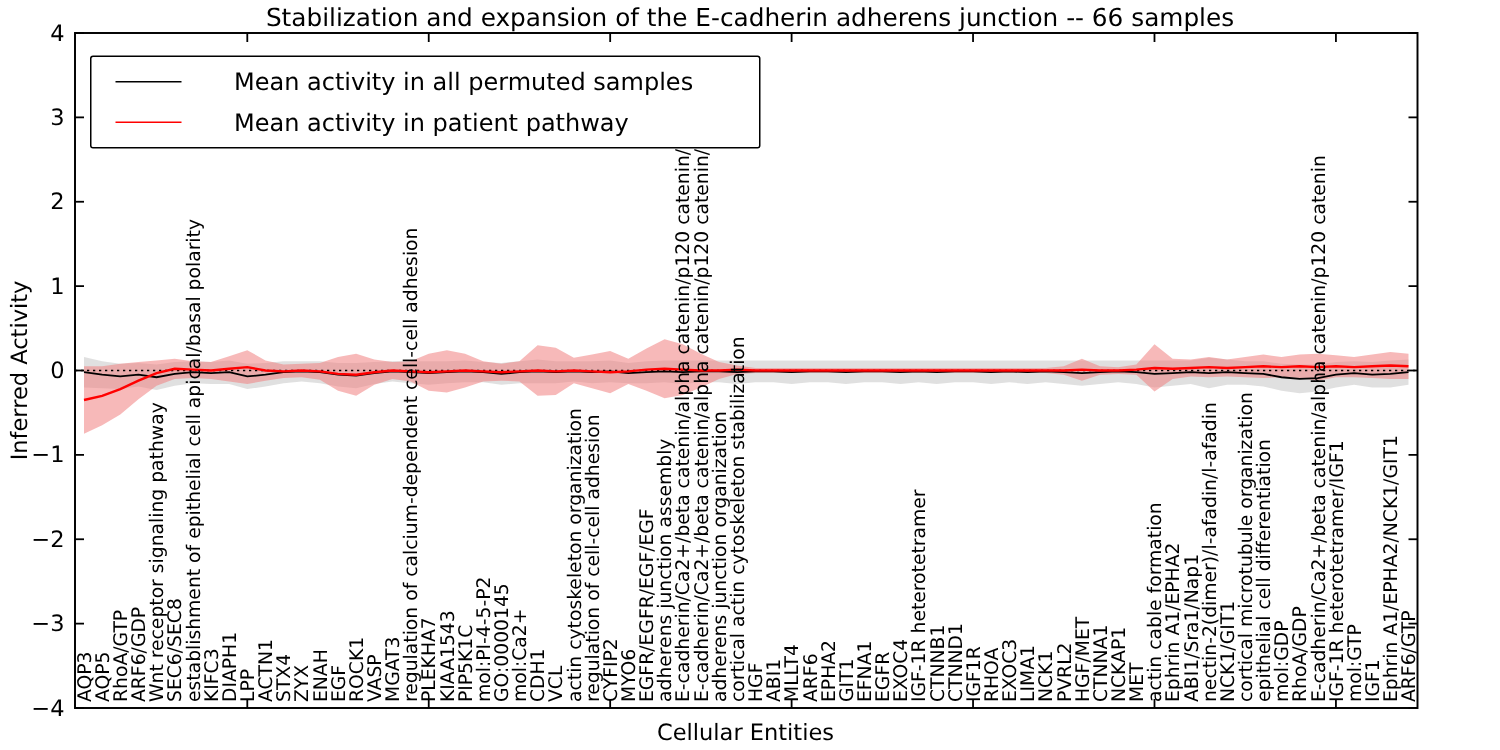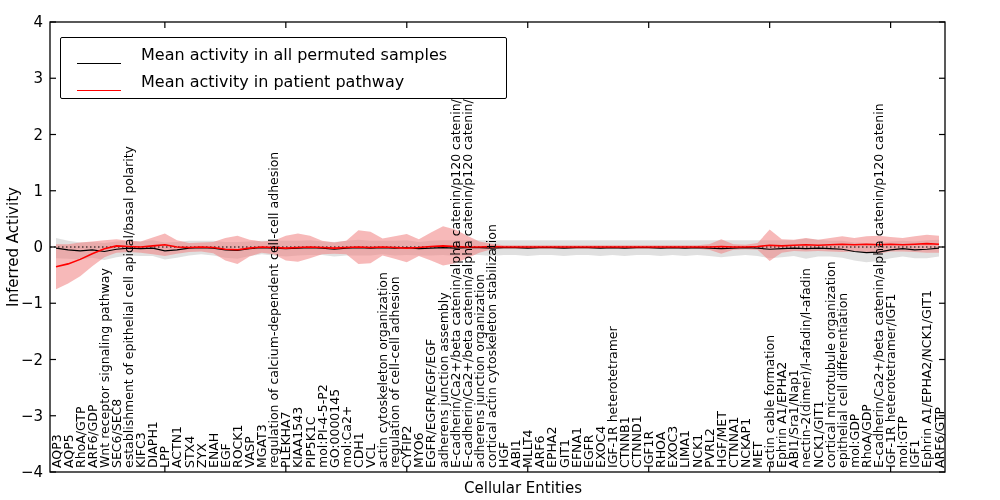--- a/index.html
+++ b/index.html
@@ -6,35 +6,35 @@
   #figure{
     position:relative;width:1000px;height:500px;background:#ffffff;
     font-family:"DejaVu Sans","Liberation Sans",sans-serif;color:#000;overflow:hidden;
   }
   #plot-svg{position:absolute;left:0;top:0;}
   .title{
     position:absolute;left:500px;top:2px;transform:translateX(-50%);
     font-size:16.5px;white-space:nowrap;
   }
   .xlabel{
-    position:absolute;left:523px;top:479px;transform:translateX(-50%);
+    position:absolute;left:497px;top:479px;transform:translateX(-50%);
     font-size:15px;white-space:nowrap;
   }
   .ylabel{
     position:absolute;left:13px;top:247px;
     transform:translate(-50%,-50%) rotate(-90deg);
     font-size:15px;white-space:nowrap;
   }
   .legend{
     position:absolute;left:60px;top:37px;width:447px;height:62px;
     background:#ffffff;border:1.3px solid #000;border-radius:2px;
     display:flex;flex-direction:column;justify-content:space-evenly;
     padding:0;box-sizing:border-box;
   }
-  .legend-row{display:flex;align-items:flex-end;padding-left:16px;}
+  .legend-row{display:flex;align-items:center;padding-left:16px;gap:15px;}
   .legend-swatch{width:44px;height:0;border-top:1.6px solid #000;margin-right:20px;flex:0 0 auto;}
   .legend-label{font-size:16px;white-space:nowrap;}
 </style>
 </head>
 <body>
 
 <div id="figure">
   <svg id="plot-svg" width="1000" height="500">
       <polygon points="56,238 68.0958904109589,240.8125 80.1917808219178,242.5 92.2876712328767,241.9375 104.38356164383562,243.0625 116.47945205479452,241.375 128.5753424657534,240.8125 140.67123287671234,241.375 152.76712328767124,240.25 164.86301369863014,242.5 176.95890410958904,241.9375 189.05479452054794,240.8125 201.15068493150685,240.8125 213.24657534246575,240.8125 225.34246575342465,241.9375 237.43835616438355,241.9375 249.53424657534248,241.375 261.6301369863014,240.8125 273.7260273972603,240.8125 285.82191780821915,240.8125 297.9178082191781,240.8125 310.013698630137,240.25 322.1095890410959,241.375 334.2054794520548,241.9375 346.3013698630137,240.8125 358.3972602739726,239.6875 370.4931506849315,240.8125 382.5890410958904,240.8125 394.6849315068493,240.8125 406.7808219178082,240.25 418.8767123287671,241.9375 430.972602739726,240.8125 443.06849315068496,240.25 455.16438356164383,240.25 467.26027397260276,240.25 479.35616438356163,240.25 491.45205479452056,240.25 503.54794520547944,240.25 515.6438356164383,240.25 527.7397260273972,240.25 539.8356164383562,240.25 551.931506849315,240.25 564.027397260274,240.25 576.1232876712329,240.25 588.2191780821918,240.25 600.3150684931506,240.25 612.4109589041096,240.25 624.5068493150685,240.25 636.6027397260274,240.25 648.6986301369863,240.25 660.7945205479452,240.25 672.8904109589041,240.25 684.986301369863,240.25 697.082191780822,240.25 709.1780821917808,240.25 721.2739726027397,240.25 733.3698630136986,240.25 745.4657534246576,240.25 757.5616438356165,240.25 769.6575342465753,240.25 781.7534246575342,240.25 793.8493150684932,240.25 805.945205479452,238.5625 818.0410958904109,239.6875 830.1369863013699,240.8125 842.2328767123288,240.8125 854.3287671232877,242.5 866.4246575342465,243.0625 878.5205479452055,243.0625 890.6164383561644,241.375 902.7123287671233,240.8125 914.8082191780821,241.375 926.9041095890411,240.25 939,239.6875 939,256.5625 926.9041095890411,258.25 914.8082191780821,258.25 902.7123287671233,256.5625 890.6164383561644,258.25 878.5205479452055,261.0625 866.4246575342465,262.1875 854.3287671232877,260.5 842.2328767123288,257.6875 830.1369863013699,256.5625 818.0410958904109,256.5625 805.945205479452,258.8125 793.8493150684932,256 781.7534246575342,257.125 769.6575342465753,258.25 757.5616438356165,256 745.4657534246576,254.875 733.3698630136986,256 721.2739726027397,257.125 709.1780821917808,256 697.082191780822,254.875 684.986301369863,256 672.8904109589041,254.875 660.7945205479452,256 648.6986301369863,254.875 636.6027397260274,254.875 624.5068493150685,256 612.4109589041096,254.875 600.3150684931506,256 588.2191780821918,254.875 576.1232876712329,254.875 564.027397260274,256 551.931506849315,254.875 539.8356164383562,254.875 527.7397260273972,256 515.6438356164383,254.875 503.54794520547944,254.875 491.45205479452056,256 479.35616438356163,254.875 467.26027397260276,254.875 455.16438356164383,256 443.06849315068496,254.875 430.972602739726,255.4375 418.8767123287671,255.4375 406.7808219178082,254.875 394.6849315068493,255.4375 382.5890410958904,254.3125 370.4931506849315,255.4375 358.3972602739726,255.4375 346.3013698630137,255.4375 334.2054794520548,256.5625 322.1095890410959,254.875 310.013698630137,254.875 297.9178082191781,255.4375 285.82191780821915,256.5625 273.7260273972603,255.4375 261.6301369863014,254.3125 249.53424657534248,256 237.43835616438355,258.8125 225.34246575342465,257.6875 213.24657534246575,255.4375 201.15068493150685,254.3125 189.05479452054794,255.4375 176.95890410958904,257.6875 164.86301369863014,259.375 152.76712328767124,256 140.67123287671234,256 128.5753424657534,255.4375 116.47945205479452,257.125 104.38356164383562,259.9375 92.2876712328767,257.6875 80.1917808219178,259.375 68.0958904109589,258.8125 56,258.25" fill="#bbbbbb" fill-opacity="0.45" stroke="none"></polygon>
       <polygon points="56,244.1875 68.0958904109589,244.1875 80.1917808219178,242.5 92.2876712328767,241.375 104.38356164383562,240.25 116.47945205479452,239.125 128.5753424657534,240.8125 140.67123287671234,241.375 152.76712328767124,237.4375 164.86301369863014,233.5 176.95890410958904,240.25 189.05479452054794,243.0625 201.15068493150685,242.5 213.24657534246575,241.9375 225.34246575342465,238 237.43835616438355,235.75 249.53424657534248,239.6875 261.6301369863014,241.375 273.7260273972603,240.8125 285.82191780821915,235.75 297.9178082191781,233.5 310.013698630137,235.75 322.1095890410959,240.8125 334.2054794520548,242.5 346.3013698630137,240.8125 358.3972602739726,230.125 370.4931506849315,231.8125 382.5890410958904,238.5625 394.6849315068493,236.3125 406.7808219178082,234.0625 418.8767123287671,239.125 430.972602739726,232.375 443.06849315068496,226.1875 455.16438356164383,229.5625 467.26027397260276,235.75 479.35616438356163,241.375 491.45205479452056,243.625 503.54794520547944,245.3125 515.6438356164383,245.3125 527.7397260273972,245.3125 539.8356164383562,245.3125 551.931506849315,245.3125 564.027397260274,245.3125 576.1232876712329,245.3125 588.2191780821918,245.3125 600.3150684931506,245.3125 612.4109589041096,245.3125 624.5068493150685,245.3125 636.6027397260274,245.3125 648.6986301369863,245.3125 660.7945205479452,245.3125 672.8904109589041,245.3125 684.986301369863,245.3125 697.082191780822,245.3125 709.1780821917808,244.1875 721.2739726027397,239.125 733.3698630136986,244.1875 745.4657534246576,244.75 757.5616438356165,243.0625 769.6575342465753,229.5625 781.7534246575342,239.125 793.8493150684932,239.6875 805.945205479452,238 818.0410958904109,239.6875 830.1369863013699,238 842.2328767123288,236.3125 854.3287671232877,238 866.4246575342465,236.3125 878.5205479452055,235.75 890.6164383561644,236.875 902.7123287671233,238 914.8082191780821,236.3125 926.9041095890411,234.625 939,235.75 939,252.625 926.9041095890411,252.625 914.8082191780821,252.0625 902.7123287671233,251.5 890.6164383561644,251.5 878.5205479452055,253.75 866.4246575342465,252.0625 854.3287671232877,251.5 842.2328767123288,252.0625 830.1369863013699,251.5 818.0410958904109,250.9375 805.945205479452,251.5 793.8493150684932,250.9375 781.7534246575342,252.625 769.6575342465753,261.0625 757.5616438356165,249.8125 745.4657534246576,249.25 733.3698630136986,249.8125 721.2739726027397,253.75 709.1780821917808,249.8125 697.082191780822,248.6875 684.986301369863,248.6875 672.8904109589041,248.6875 660.7945205479452,248.6875 648.6986301369863,248.6875 636.6027397260274,248.6875 624.5068493150685,248.6875 612.4109589041096,248.6875 600.3150684931506,248.6875 588.2191780821918,248.6875 576.1232876712329,248.6875 564.027397260274,248.6875 551.931506849315,248.6875 539.8356164383562,248.6875 527.7397260273972,248.6875 515.6438356164383,248.6875 503.54794520547944,248.6875 491.45205479452056,249.25 479.35616438356163,252.625 467.26027397260276,258.25 455.16438356164383,263.3125 443.06849315068496,265.5625 430.972602739726,260.5 418.8767123287671,256 406.7808219178082,262.1875 394.6849315068493,258.8125 382.5890410958904,255.4375 370.4931506849315,263.3125 358.3972602739726,263.875 346.3013698630137,254.3125 334.2054794520548,253.75 322.1095890410959,254.3125 310.013698630137,258.25 297.9178082191781,261.625 285.82191780821915,260.5 273.7260273972603,254.3125 261.6301369863014,252.625 249.53424657534248,256.5625 237.43835616438355,263.875 225.34246575342465,260.5 213.24657534246575,253.1875 201.15068493150685,251.5 189.05479452054794,252.0625 176.95890410958904,253.75 164.86301369863014,256 152.76712328767124,254.3125 140.67123287671234,252.625 128.5753424657534,252.0625 116.47945205479452,252.625 104.38356164383562,257.125 92.2876712328767,266.125 80.1917808219178,276.25 68.0958904109589,283.5625 56,289.1875" fill="#f08080" fill-opacity="0.55" stroke="none"></polygon>
@@ -152,20 +152,21 @@
       <line x1="527.7397260273972" x2="527.7397260273972" y1="466" y2="472" stroke="#000" stroke-width="1.2"></line>
       <line x1="527.7397260273972" x2="527.7397260273972" y1="22" y2="28" stroke="#000" stroke-width="1.2"></line>
       <line x1="648.6986301369863" x2="648.6986301369863" y1="466" y2="472" stroke="#000" stroke-width="1.2"></line>
       <line x1="648.6986301369863" x2="648.6986301369863" y1="22" y2="28" stroke="#000" stroke-width="1.2"></line>
       <line x1="769.6575342465753" x2="769.6575342465753" y1="466" y2="472" stroke="#000" stroke-width="1.2"></line>
       <line x1="769.6575342465753" x2="769.6575342465753" y1="22" y2="28" stroke="#000" stroke-width="1.2"></line>
       <line x1="890.6164383561644" x2="890.6164383561644" y1="466" y2="472" stroke="#000" stroke-width="1.2"></line>
       <line x1="890.6164383561644" x2="890.6164383561644" y1="22" y2="28" stroke="#000" stroke-width="1.2"></line>
     </svg>
 
+  <div class="title">Stabilization and expansion of the E-cadherin adherens junction -- 66 samples</div>
 
   <div class="legend">
     <div class="legend-row">
       <span class="legend-swatch" style="border-top-color: rgb(0, 0, 0);"></span>
       <span class="legend-label">Mean activity in all permuted samples</span>
     </div>
     <div class="legend-row">
       <span class="legend-swatch" style="border-top-color: rgb(255, 0, 0);"></span>
       <span class="legend-label">Mean activity in patient pathway</span>
     </div>

